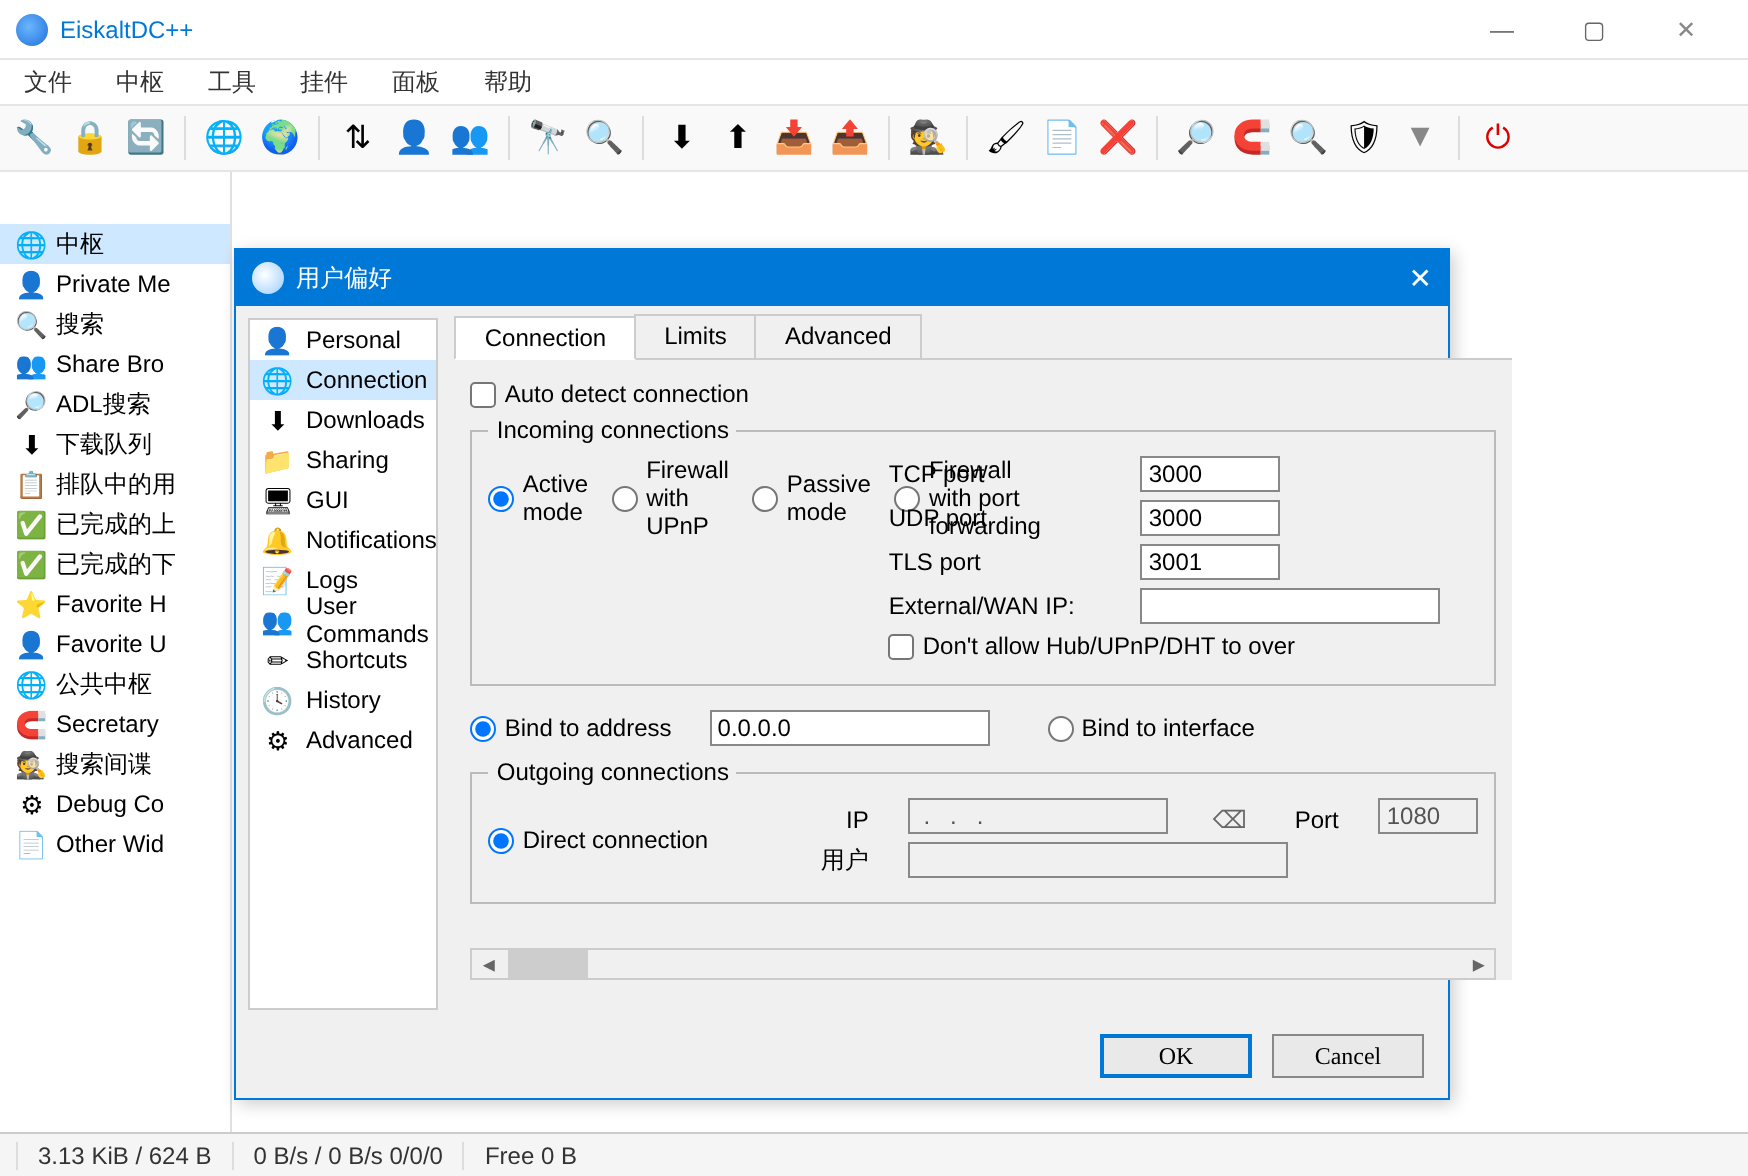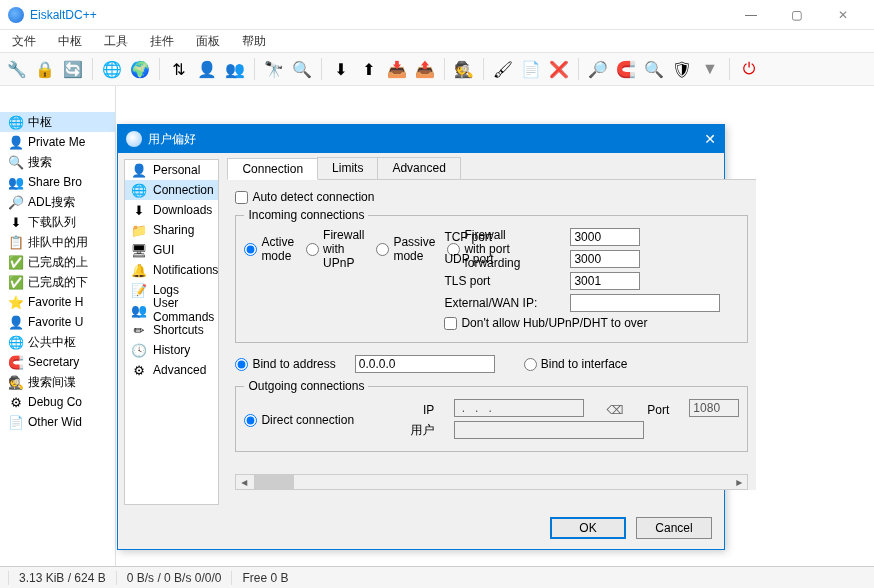--- a/index.html
+++ b/index.html
@@ -67,21 +67,21 @@
 .out-row .lbl { width: 30px; text-align: right; }
 .out-row input[type=text] { height: 18px; border: 1px solid #888; padding: 0 3px; background: #f0f0f0; font-family: inherit; }
 .ip-field { width: 130px; }
 .port-field { width: 50px; }
 .user-field { width: 190px; }
 .hscroll { position: absolute; bottom: 0; left: 8px; right: 8px; height: 16px; background: #f0f0f0; border: 1px solid #ccc; display:flex; align-items:center; }
 .hscroll .thumb { width: 40px; height: 14px; background: #cdcdcd; margin-left: 2px; }
 .hscroll .arr { width:16px; text-align:center; color:#666; }
 
 .dlg-btns { height: 34px; display: flex; justify-content: flex-end; align-items: center; gap: 10px; padding-right: 12px; }
-.btn { width: 76px; height: 22px; border: 1px solid #888; background: #e9e9e9; display: flex; align-items: center; justify-content: center; font-family: Liberation Sans, sans-serif; }
+.btn { width: 76px; height: 22px; border: 1px solid #888; background: #e9e9e9; display: flex; align-items: center; justify-content: center; font-family: Liberation Serif, serif; }
 .btn.primary { border: 2px solid #0078d7; }
 
 
 .statusbar { position: absolute; bottom: 0; left: 0; right: 0; height: 22px; border-top: 1px solid #ccc; background: #f5f5f5; display: flex; align-items: center; padding: 0 8px; color: #333; font-size: 12px; }
 .statusbar .msg { flex: 1; }
 .statusbar .cell { padding: 0 10px; border-left: 1px solid #ddd; }
 </style>
 </head>
 <body>
 

